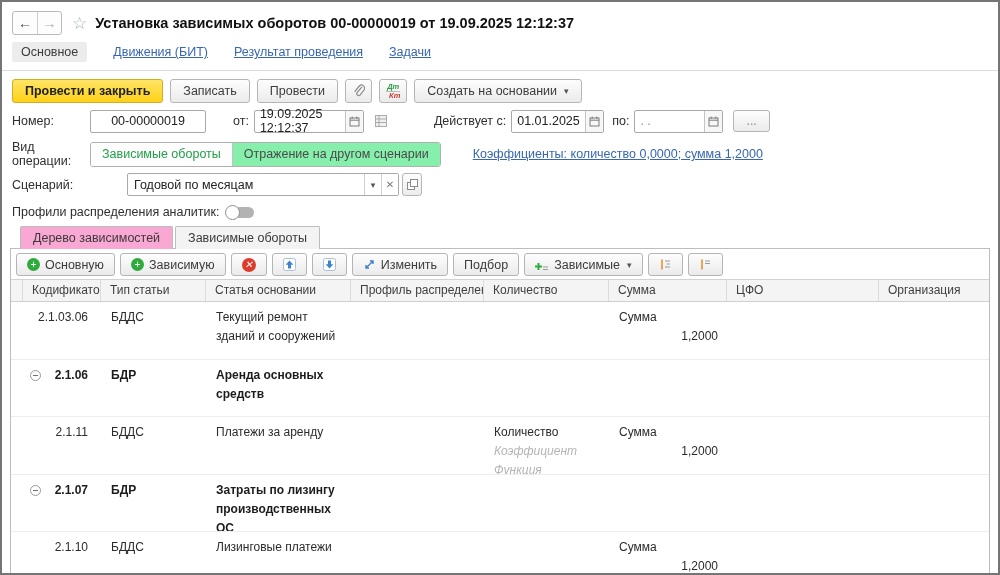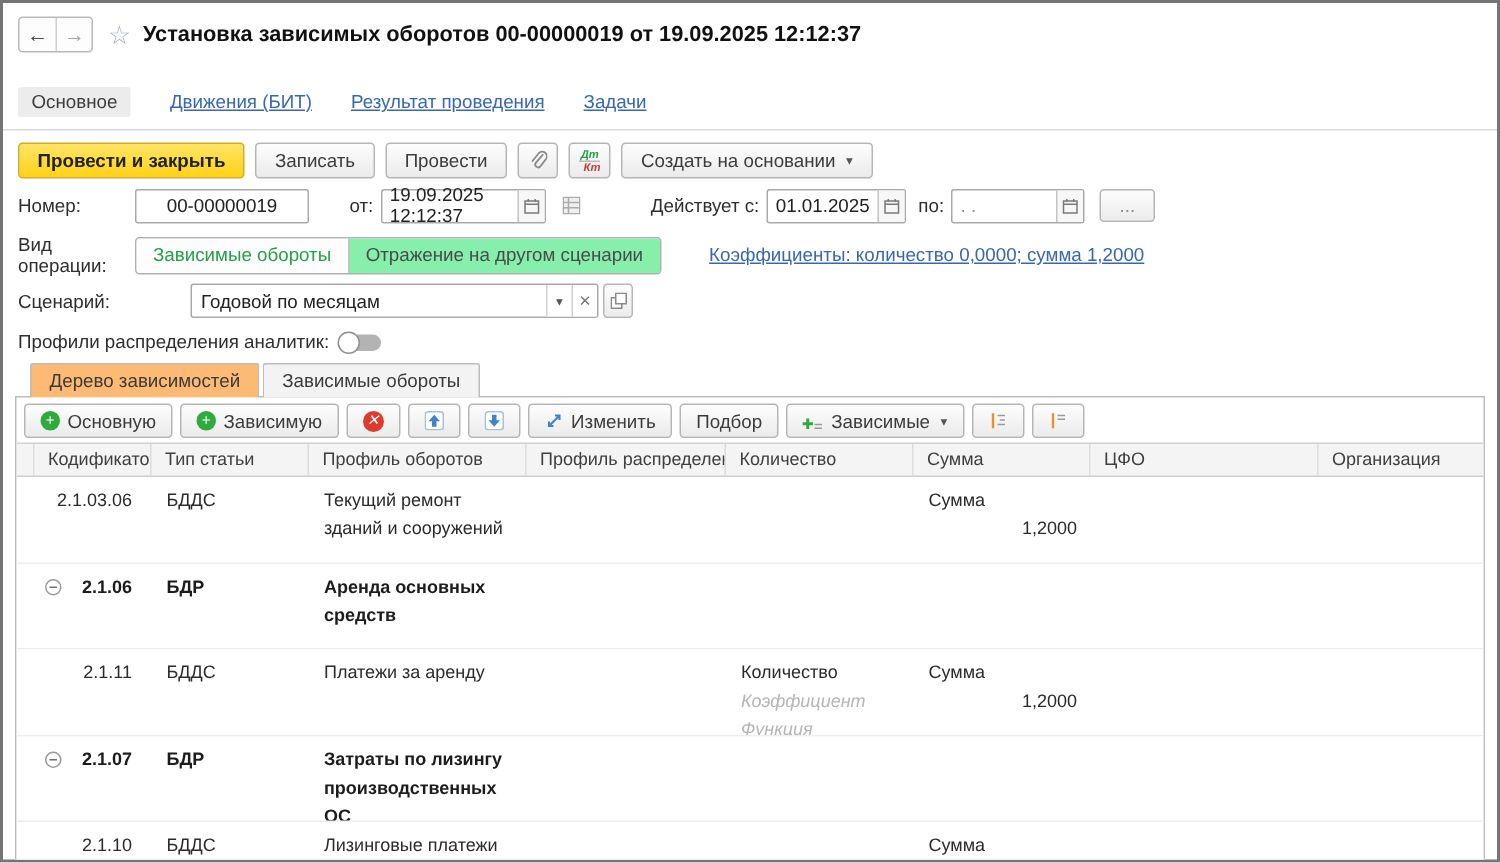--- a/index.html
+++ b/index.html
@@ -9,21 +9,21 @@
 
   
   .titlebar { display:flex; align-items:center; margin:8px 0 0 10px; height:26px; }
   .navbtns { display:flex; border:1px solid #b9b9b9; border-radius:3px; background:#fdfdfd; height:24px; }
   .navbtn { width:24px; text-align:center; line-height:22px; font-size:14px; color:#4a4a4a; cursor:pointer; }
   .navbtn.fwd { border-left:1px solid #cfcfcf; color:#a7a7a7; }
   .star { color:#9db0c5; font-size:17px; margin:0 8px 0 10px; }
   .title { font-size:14.5px; font-weight:bold; color:#111; }
 
   
-  .navrow { display:flex; align-items:center; margin-top:22px; padding:0 0 8px 10px; border-bottom:1px solid #dadada; }
+  .navrow { display:flex; align-items:center; margin-top:6px; padding:0 0 8px 10px; border-bottom:1px solid #dadada; }
   .nav-active { background:#ececec; border-radius:2px; padding:3px 9px; font-size:12.5px; color:#3c3c3c; }
   .navrow a { margin-left:26px; font-size:12.5px; color:#3767b1; text-decoration:underline; cursor:pointer; }
 
   
   .cmdbar { display:flex; align-items:center; padding:8px 10px 0; gap:7px; }
   .btn { display:inline-flex; align-items:center; justify-content:center; gap:5px; height:24px; padding:0 12px;
          background:linear-gradient(#fdfdfd,#ebebeb); border:1px solid #b5b5b5; border-radius:3px;
          font-size:12.5px; color:#3c3c3c; cursor:pointer; white-space:nowrap; }
   .btn.primary { background:linear-gradient(#ffe566,#ffd117); border-color:#cfae24; font-weight:bold; color:#222; }
   .btn.iconbtn { padding:0 6px; min-width:26px;font-style:italic; }
@@ -61,21 +61,21 @@
   
   .profrow { display:flex; align-items:center; margin-top:7px; padding-left:10px; font-size:12.5px; color:#2e2e2e; height:18px; }
   .toggle { display:inline-flex; align-items:center; margin-left:6px; cursor:pointer; }
   .knob { width:15px; height:15px; border:1px solid #8f8f8f; border-radius:50%; background:#fff; z-index:2; }
   .track { width:16px; height:11px; background:#b3b3b3; border-radius:0 6px 6px 0; margin-left:-2px; }
 
   
   .tabs { display:flex; margin-top:5px; padding-left:18px; position:relative; z-index:2; }
   .tab { padding:4px 12px 4px; font-size:12.5px; color:#3a3a3a; border:1px solid #bdbdbd; border-bottom:none;
          border-radius:2px 2px 0 0; background:#f3f3f3; margin-right:2px; cursor:pointer; }
-  .tab.active { background:#fdba74; position:relative; }
+  .tab.active { background:#f9a8d4; position:relative; }
   .tab.active::after { content:""; position:absolute; left:0; right:0; bottom:-1px; height:1px; background:#fff; }
 
   
   .panel { margin:0 8px; border:1px solid #bdbdbd; height:339px; background:#fff; overflow:hidden; margin-top:-1px; }
   .tbl-toolbar { display:flex; align-items:center; gap:5px; padding:4px 4px 3px 5px; }
   .tbl-toolbar .btn { height:23px; padding:0 10px; font-size:12.5px; }
   .circle { display:inline-flex; align-items:center; justify-content:center; width:13px; height:13px; border-radius:50%; color:#fff; font-size:10px; line-height:13px; }
   .circle.green { background:#2faa3c; }
   .circle.red { background:#dd3c2c; width:14px; height:14px; font-size:10px; }
 
@@ -300,21 +300,21 @@
               <line x1="6" y1="5.5" x2="11" y2="5.5" stroke="#9a9a9a"></line>
             </svg>
         </span>
       </button>
     </div>
 
     <div class="thead">
       <div class="hcell"></div>
       <div class="hcell">Кодификатор</div>
       <div class="hcell">Тип статьи</div>
-      <div class="hcell">Профиль оборотов</div>
+      <div class="hcell">Статья основании</div>
       <div class="hcell">Профиль распределения</div>
       <div class="hcell">Количество</div>
       <div class="hcell">Сумма</div>
       <div class="hcell">ЦФО</div>
       <div class="hcell">Организация</div>
     </div>
 
     <div id="tree-rows">
         <div class="trow">
           <div class="cell gutter"></div>

